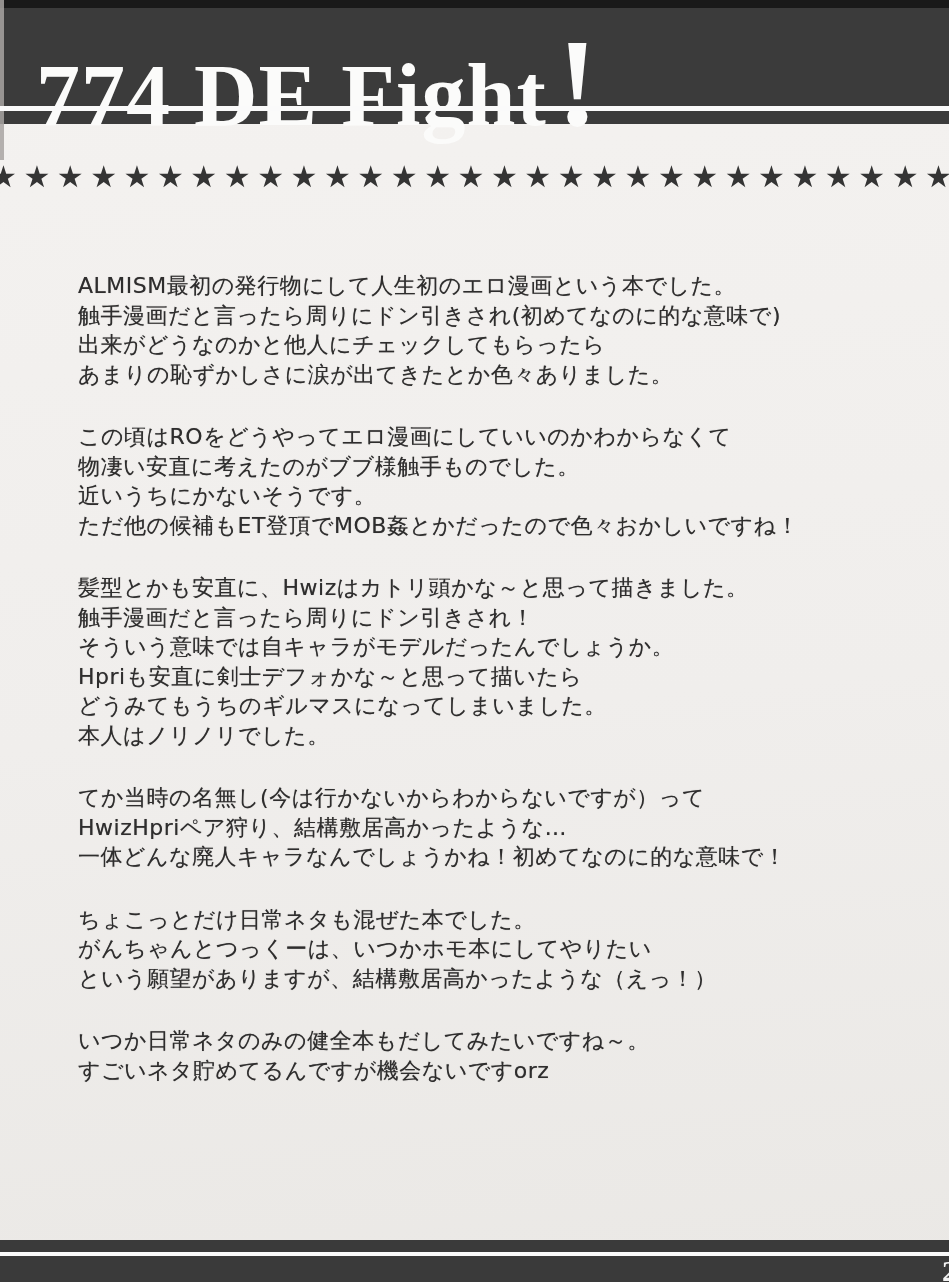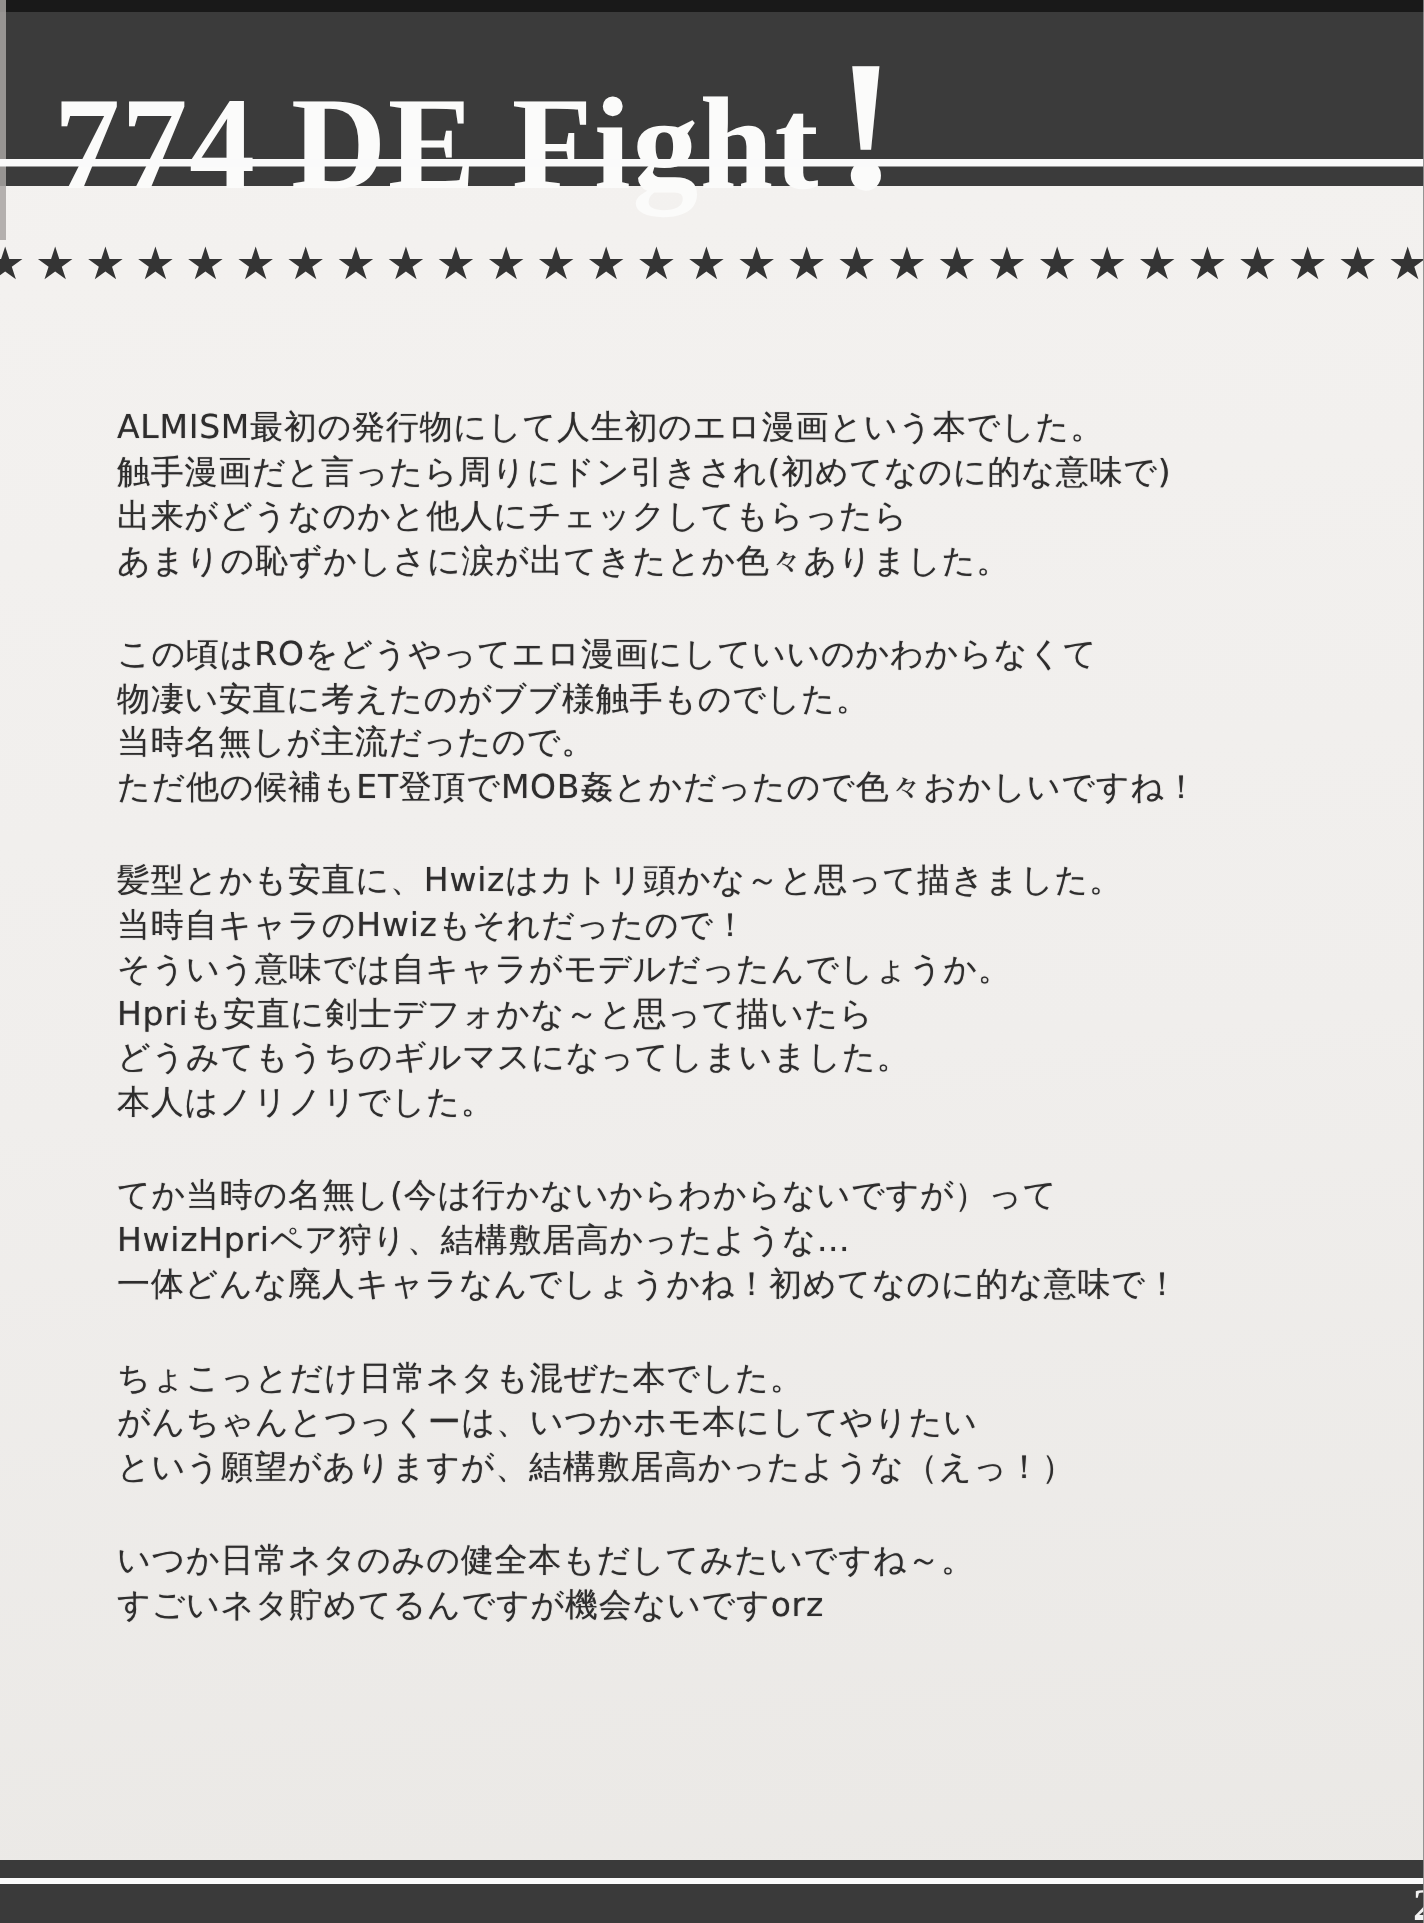--- a/index.html
+++ b/index.html
@@ -147,24 +147,24 @@
 
   <div class="stars-row">★★★★★★★★★★★★★★★★★★★★★★★★★★★★★★</div>
 
   <main class="body-text">
     <p>ALMISM最初の発行物にして人生初のエロ漫画という本でした。
 触手漫画だと言ったら周りにドン引きされ(初めてなのに的な意味で)
 出来がどうなのかと他人にチェックしてもらったら
 あまりの恥ずかしさに涙が出てきたとか色々ありました。</p>
     <p>この頃はROをどうやってエロ漫画にしていいのかわからなくて
 物凄い安直に考えたのがブブ様触手ものでした。
-当時名無しが主流だったので。
+近いうちにかないそうです。
 ただ他の候補もET登頂でMOB姦とかだったので色々おかしいですね！</p>
     <p>髪型とかも安直に、Hwizはカトリ頭かな～と思って描きました。
-当時自キャラのHwizもそれだったので！
+触手漫画だと言ったら周りにドン引きされ！
 そういう意味では自キャラがモデルだったんでしょうか。
 Hpriも安直に剣士デフォかな～と思って描いたら
 どうみてもうちのギルマスになってしまいました。
 本人はノリノリでした。</p>
     <p>てか当時の名無し(今は行かないからわからないですが）って
 HwizHpriペア狩り、結構敷居高かったような…
 一体どんな廃人キャラなんでしょうかね！初めてなのに的な意味で！</p>
     <p>ちょこっとだけ日常ネタも混ぜた本でした。
 がんちゃんとつっくーは、いつかホモ本にしてやりたい
 という願望がありますが、結構敷居高かったような（えっ！）</p>

